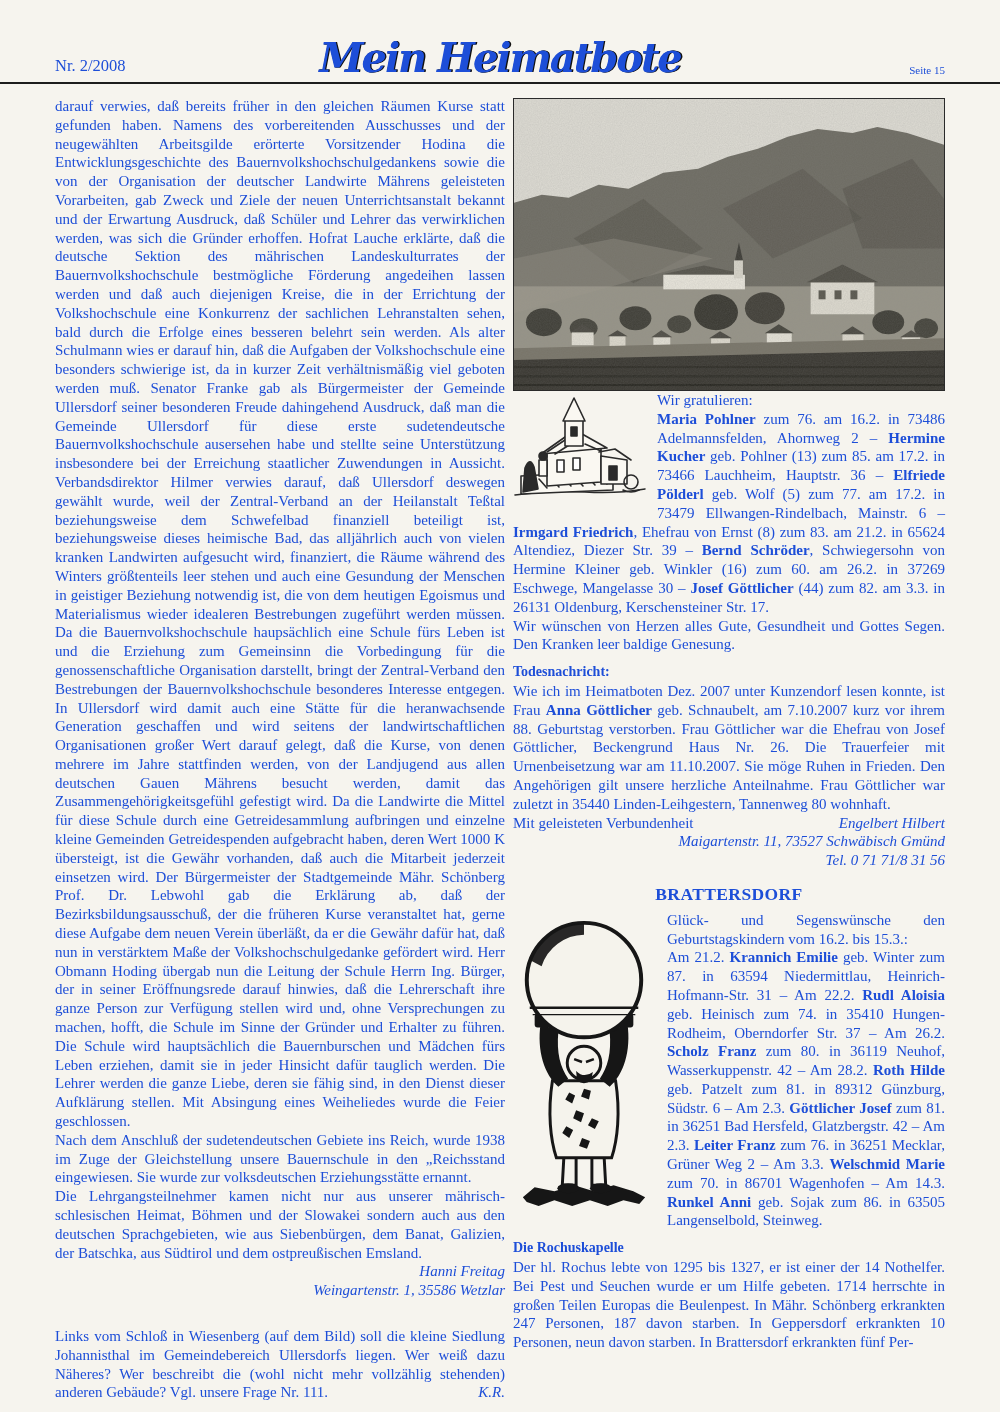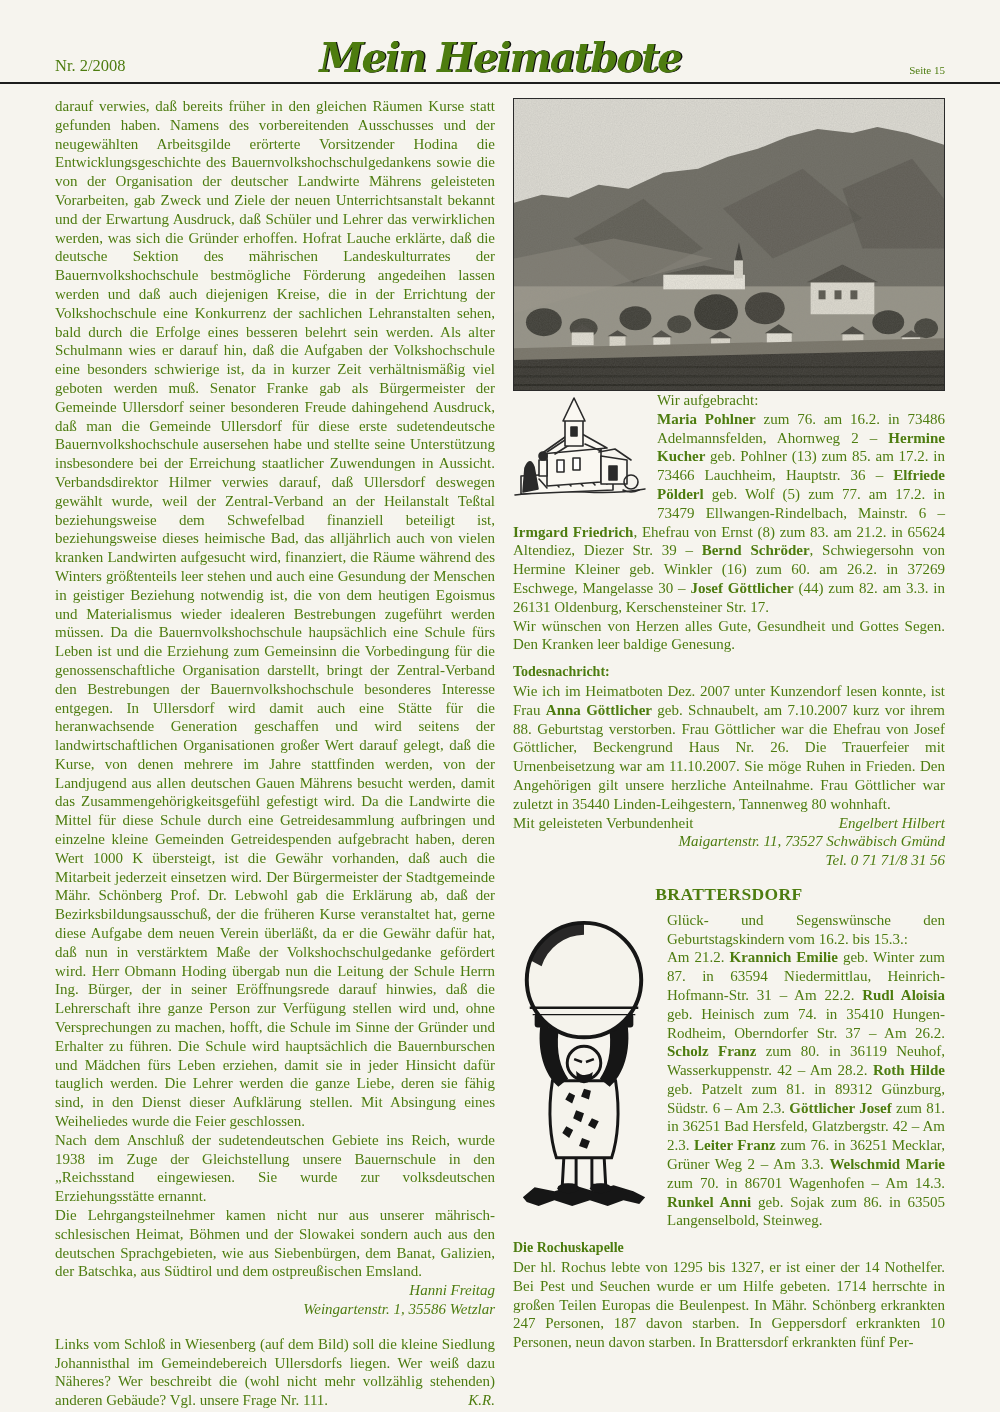--- a/index.html
+++ b/index.html
@@ -1,34 +1,34 @@
 <!DOCTYPE html>
 <html><head>
 <meta charset="utf-8">
 <style>
   html,body{margin:0;padding:0;background:#c9c7c0;}
   .page{width:1000px;height:1412px;margin:0 auto;background:#f6f4ee;position:relative;
-        overflow:hidden;font-family:"Liberation Serif",serif;color:#4d7c0f;}
+        overflow:hidden;font-family:"Liberation Serif",serif;color:#1d4ed8;}
   
   .header{display:grid;grid-template-columns:1fr auto 1fr;align-items:end;
           padding:16px 55px 6px;height:60px;box-sizing:content-box;border-bottom:2px solid #1d1d1d;}
   .issue{font-size:16.5px;align-self:end;}
   .pagenum{font-size:11px;text-align:right;align-self:end;}
   .masthead{margin:0;text-align:center;font-family:"DejaVu Serif",serif;font-style:italic;
             font-weight:bold;font-size:40px;line-height:.95;letter-spacing:-2px;
             text-shadow:1.3px 0 0 #111, .6px .6px 0 #111;transform:scaleY(1.04);}
   
-  .columns{display:flex;gap:18px;padding:13px 55px 0;}
+  .columns{display:flex;gap:8px;padding:13px 55px 0;}
   .col{font-size:15px;line-height:18.8px;text-align:justify;}
   .col-left{width:450px;}
   .col-right{width:432px;}
   p{margin:0;}
   .sig{text-align:right;font-style:italic;}
   .fl-right-it{float:right;font-style:italic;padding-left:14px;}
-  .gap-top{margin-top:16px;}
+  .gap-top{margin-top:27px;}
   h2.section{font-size:17.5px;text-align:center;font-weight:bold;margin:15px 0 7px;letter-spacing:.4px;}
   h3.sub{font-size:14px;font-weight:bold;margin:9px 0 0;text-align:left;}
   .photo{width:430px;height:291px;border:1px solid #2a2a2a;margin:1px 0 0;background:#ddd;}
   .photo svg{display:block;width:100%;height:100%;}
   .float-church{float:left;width:134px;height:120px;margin:3px 10px 2px 0;}
   .float-statue{float:left;width:142px;height:296px;margin:4px 12px 2px 0;}
   .row-between{display:flex;justify-content:space-between;}
   .it{font-style:italic;}
   .clear{clear:both;}
 </style>
@@ -129,21 +129,21 @@
           <path d="M86,58 L102,55 L118,66"></path>
           <rect x="96" y="72" width="8" height="14" fill="#2a2a2a"></rect>
           <rect x="26" y="66" width="8" height="16" fill="#faf8f2"></rect>
           <circle cx="30" cy="62" r="4" fill="#2a2a2a"></circle>
           <path d="M12,74 q5,-12 9,-1 l4,22 l-15,3 Z" fill="#2a2a2a"></path>
           <circle cx="118" cy="88" r="7"></circle>
           <path d="M110,96 q8,4 16,0"></path>
         </g>
       </svg>
 
-      <p>Wir aufgebracht:</p>
+      <p>Wir gratulieren:</p>
       <p><span style="font-weight: bold;">Maria Pohlner</span><span> zum 76. am 16.2. in 73486 Adelmannsfelden, Ahornweg 2 – </span><span style="font-weight: bold;">Hermine Kucher</span><span> geb. Pohlner (13) zum 85. am 17.2. in 73466 Lauchheim, Hauptstr. 36 – </span><span style="font-weight: bold;">Elfriede Pölderl</span><span> geb. Wolf (5) zum 77. am 17.2. in 73479 Ellwangen-Rindelbach, Mainstr. 6 – </span><span style="font-weight: bold;">Irmgard Friedrich</span><span>, Ehefrau von Ernst (8) zum 83. am 21.2. in 65624 Altendiez, Diezer Str. 39 – </span><span style="font-weight: bold;">Bernd Schröder</span><span>, Schwiegersohn von Hermine Kleiner geb. Winkler (16) zum 60. am 26.2. in 37269 Eschwege, Mangelasse 30 – </span><span style="font-weight: bold;">Josef Göttlicher</span><span> (44) zum 82. am 3.3. in 26131 Oldenburg, Kerschensteiner Str. 17.</span></p>
       <p>Wir wünschen von Herzen alles Gute, Gesundheit und Gottes Segen. Den Kranken leer baldige Genesung.</p>
 
       <h3 class="sub">Todesnachricht:</h3>
       <p><span>Wie ich im Heimatboten Dez. 2007 unter Kunzendorf lesen konnte, ist Frau </span><span style="font-weight: bold;">Anna Göttlicher</span><span> geb. Schnaubelt, am 7.10.2007 kurz vor ihrem 88. Geburtstag verstorben. Frau Göttlicher war die Ehefrau von Josef Göttlicher, Beckengrund Haus Nr. 26. Die Trauerfeier mit Urnenbeisetzung war am 11.10.2007. Sie möge Ruhen in Frieden. Den Angehörigen gilt unsere herzliche Anteilnahme. Frau Göttlicher war zuletzt in 35440 Linden-Leihgestern, Tannenweg 80 wohnhaft.</span></p>
       <div class="row-between">
         <span>Mit geleisteten Verbundenheit</span>
         <span class="it">Engelbert Hilbert</span>
       </div>
       <div class="sig">Maigartenstr. 11, 73527 Schwäbisch Gmünd</div>

